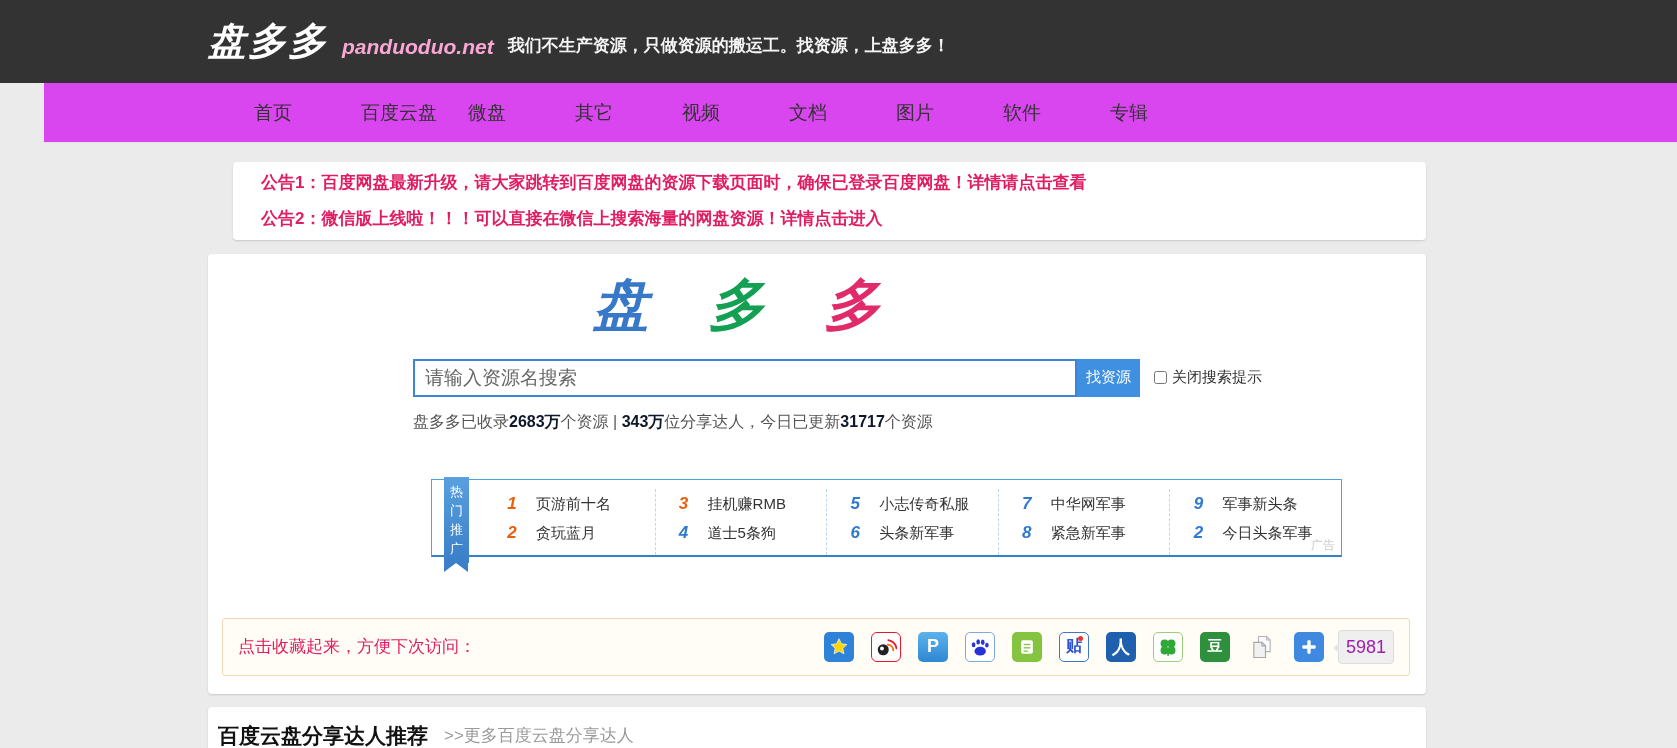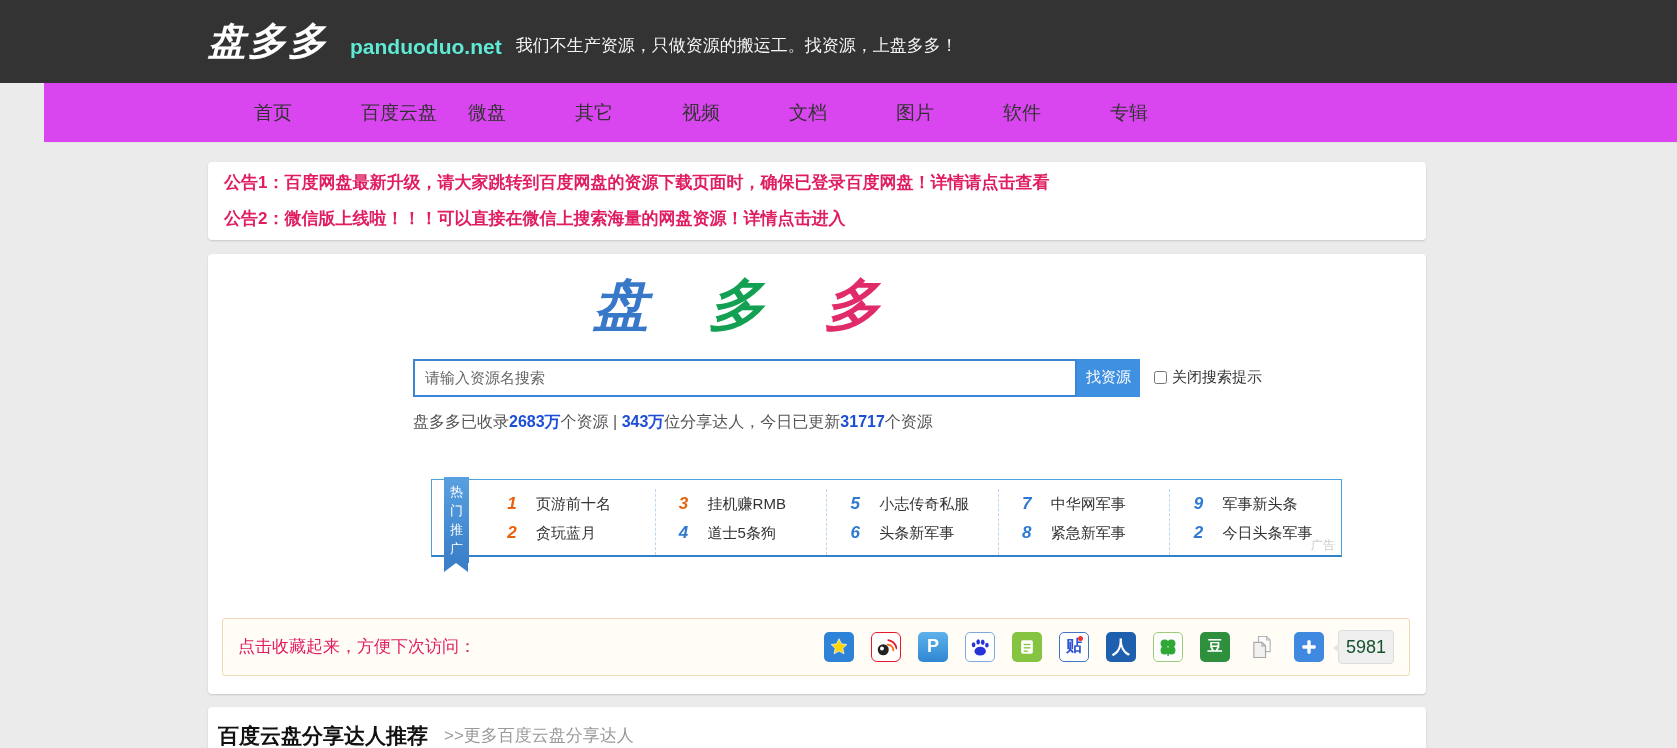--- a/index.html
+++ b/index.html
@@ -4,52 +4,52 @@
 <style>
   * { margin:0; padding:0; box-sizing:border-box; }
   html,body { background:#ebebeb; font-family:"Liberation Sans","DejaVu Sans",sans-serif; }
   .page { width:1677px; height:748px; overflow:hidden; position:relative; }
   .container { width:1218px; margin-left:208px; }
 
   
   .topbar { height:83px; background:#333333; width:100%; }
   .header-inner { display:flex; align-items:center; height:100%; }
   .logo { color:#ffffff; font-size:38px; font-weight:bold; font-style:italic; letter-spacing:2px; cursor:pointer; }
-  .domain { color:#5eead4; font-size:21px; font-weight:bold; margin-left:22px; margin-top:10px; }
-  .tagline { color:#f5f5f5; font-size:17px; font-weight:normal; margin-left:14px; margin-top:8px; }
+  .domain { color:#f9a8d4; font-size:21px; font-weight:bold; font-style:italic; margin-left:14px; margin-top:10px; }
+  .tagline { color:#f5f5f5; font-size:17px; font-weight:bold; margin-left:14px; margin-top:8px; }
 
   
   .navbar { background:#d946ef; height:60px; border-bottom:1px solid #e2e2e2;margin-left:44px; }
   .nav-list { list-style:none; display:flex; padding-left:2px; }
   .nav-list li { width:107px; line-height:60px; font-size:19px; color:#333; cursor:pointer; }
 
   
   .card { background:#ffffff; border-radius:4px; box-shadow:0 1px 2px rgba(0,0,0,.15); }
   .content { padding-top:19px; }
 
-  .notice-card { padding:3px 16px; }
+  .notice-card { padding:3px 28px;margin-left:25px; }
   .notice { line-height:36px; font-size:17px; font-weight:bold; color:#e01d62; cursor:pointer; white-space:nowrap; }
 
   .main-card { margin-top:14px; padding-top:22px; padding-bottom:18px; position:relative; }
   .biglogo { margin-left:385px; font-size:56px; font-weight:bold; font-style:italic; letter-spacing:22px; line-height:1.05; }
   .c-blue  { color:#3878c8; }
   .c-green { color:#13a052; }
   .c-pink  { color:#e02a6a; }
 
   .search-row { display:flex; align-items:center; margin-left:205px; margin-top:24px; }
-  .search-input { width:664px; height:38px; border:2px solid #3c85d6; padding:0 10px; font-size:15px; color:#333;
+  .search-input { width:664px; height:38px; border:2px solid #3c85d6; padding:0 10px; font-size:19px; color:#333;
                   font-family:"Liberation Sans","DejaVu Sans",sans-serif; outline:none; }
   .search-input::placeholder { color:#666; opacity:1; }
   .search-btn { width:63px; height:38px; background:#4090e2; color:#fff; border:none; font-size:15px; cursor:pointer;
                 font-family:"Liberation Sans","DejaVu Sans",sans-serif; }
   .hint-toggle { display:flex; align-items:center; margin-left:14px; font-size:15px; color:#333; cursor:pointer; }
   .hint-toggle input { width:13px; height:13px; margin-right:5px; }
 
   .stats { margin-left:205px; margin-top:15px; font-size:16px; color:#555; }
-  .stats b { color:#1d4ed8; }
+  .stats b { color:#0f172a; }
 
   
   .hotbox { margin-left:223px; margin-top:46px; width:911px; height:78px; border:1px solid #4aa3df;
             border-bottom:2px solid #3282c8; position:relative; background:#fff; }
   .ribbon { position:absolute; left:12px; top:-3px; width:25px; height:86px; padding-top:5px;
             background:linear-gradient(#58a0e0,#3a7fc8); color:#fff; font-size:13px; line-height:19px;
             text-align:center; word-break:break-all; z-index:2; }
   .ribbon::after { content:''; position:absolute; left:0; bottom:-9px;
                    border-left:12.5px solid #3a7fc8; border-right:12.5px solid #3a7fc8; border-bottom:9px solid transparent; }
   .hot-grid { display:flex; height:100%; margin-left:52px; padding-top:9px; }
@@ -75,21 +75,21 @@
   .ic-baidu  { background:#fff; border:1px solid #7fa8dd; }
   .ic-bdhome { background:#85c440; }
   .ic-tieba  { background:#fff; border:1px solid #3f76c9; color:#2f54d0; font-size:16px; font-weight:bold; }
   .ic-tieba::after { content:''; position:absolute; top:3px; right:5px; width:5px; height:5px; border-radius:50%; background:#e33; }
   .ic-renren { background:#1e5fae; color:#fff; font-size:18px; font-weight:bold; }
   .ic-kaixin { background:#fdfdfd; border:1px solid #9ccd7a; }
   .ic-douban { background:#2e8f3c; color:#fff; font-size:15px; font-weight:bold; }
   .ic-copy   { background:transparent; }
   .ic-more   { background:#3f8ae0; }
   .share-count { width:56px; height:34px; line-height:32px; text-align:center; background:#efefef; border:1px solid #dcdcdc;
-                 border-radius:4px; color:#14532d; font-size:18px; position:relative; cursor:pointer; }
+                 border-radius:4px; color:#a21caf; font-size:18px; position:relative; cursor:pointer; }
   .share-count::before { content:''; position:absolute; left:-6px; top:12px;
                  border-top:5px solid transparent; border-bottom:5px solid transparent; border-right:6px solid #e6e6e6; }
 
   
   .recommend-card { margin-top:13px; padding:15px 10px 30px 10px; display:flex; align-items:center; }
   .rec-title { font-size:21px; font-weight:bold; color:#111; }
   .rec-more { font-size:17px; color:#9a9a9a; margin-left:16px; cursor:pointer; text-decoration:none; }
 </style>
 </head>
 <body>

